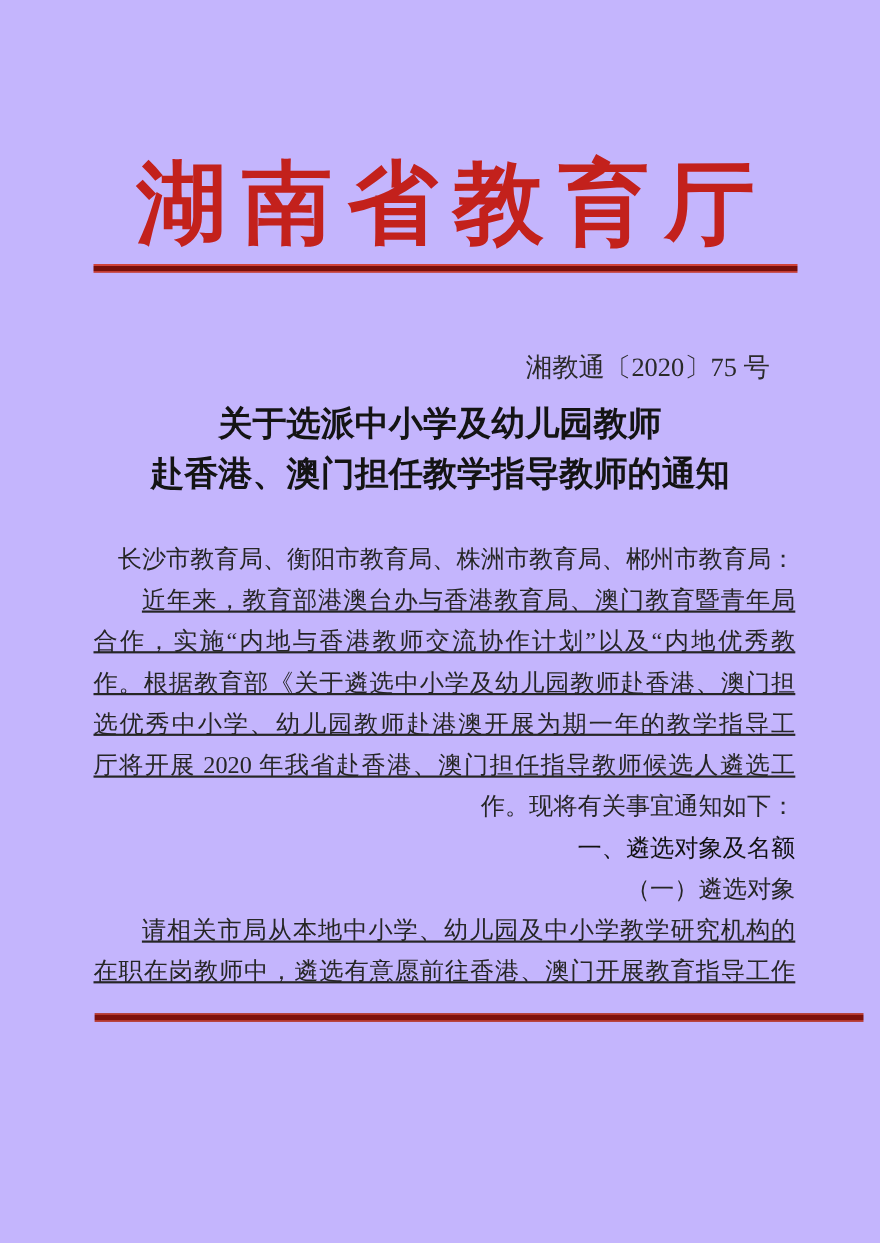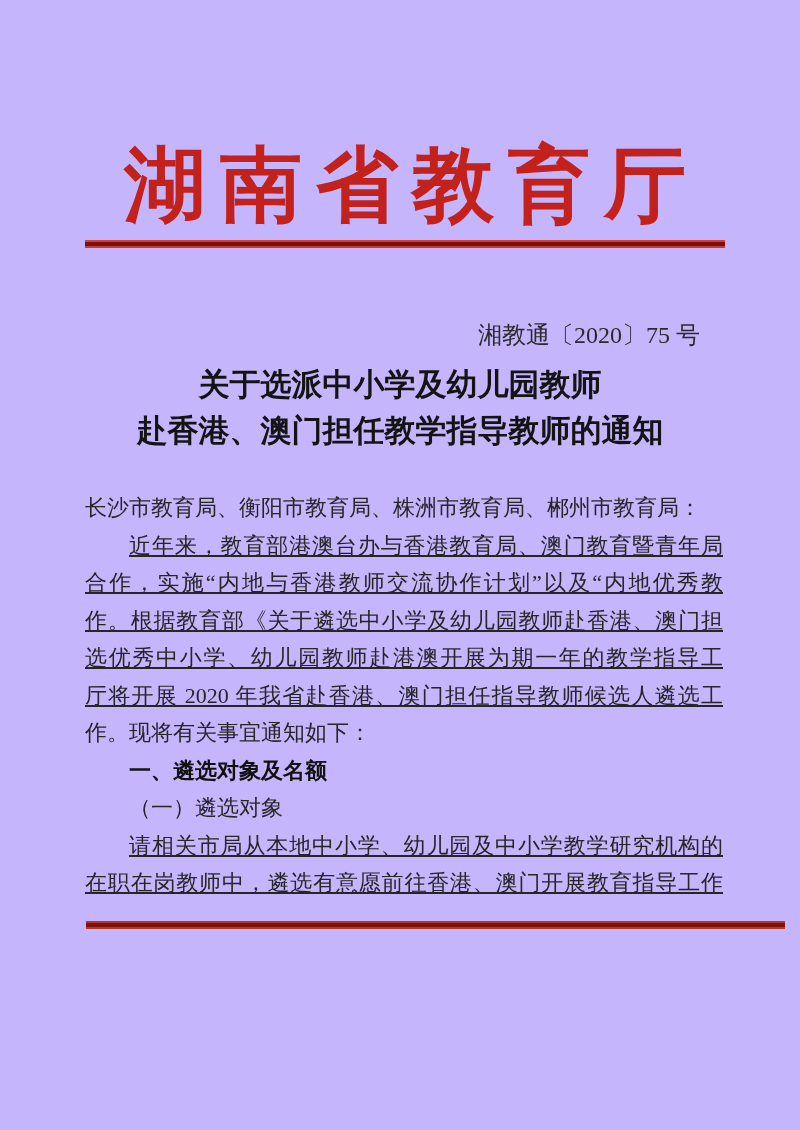--- a/index.html
+++ b/index.html
@@ -66,23 +66,23 @@
   }
   .doc-body {
     position: absolute;
     top: 489px;
     left: 85px;
     width: 638px;
     font-size: 22px;
     line-height: 37.5px;
     color: #262626;
   }
-  .body-line { min-height: 37.5px; }
+  .body-line { min-height: 37.5px; text-align: right; }
   .body-line.indent { text-indent: 2em; }
-  .body-line.bold { font-weight: bold; color: #111111; }
+  .body-line.bold { font-weight: normal; color: #111111; }
   .body-line.fill { text-align: justify; text-align-last: justify; text-decoration: underline; }
   .red-strike {
     position: absolute;
     top: 921px;
     left: 86px;
     width: 699px;
     height: 8px;
     background: linear-gradient(to bottom,
       #b5382e 0px, #b5382e 2px,
       #7e120c 2px, #7e120c 6px,

